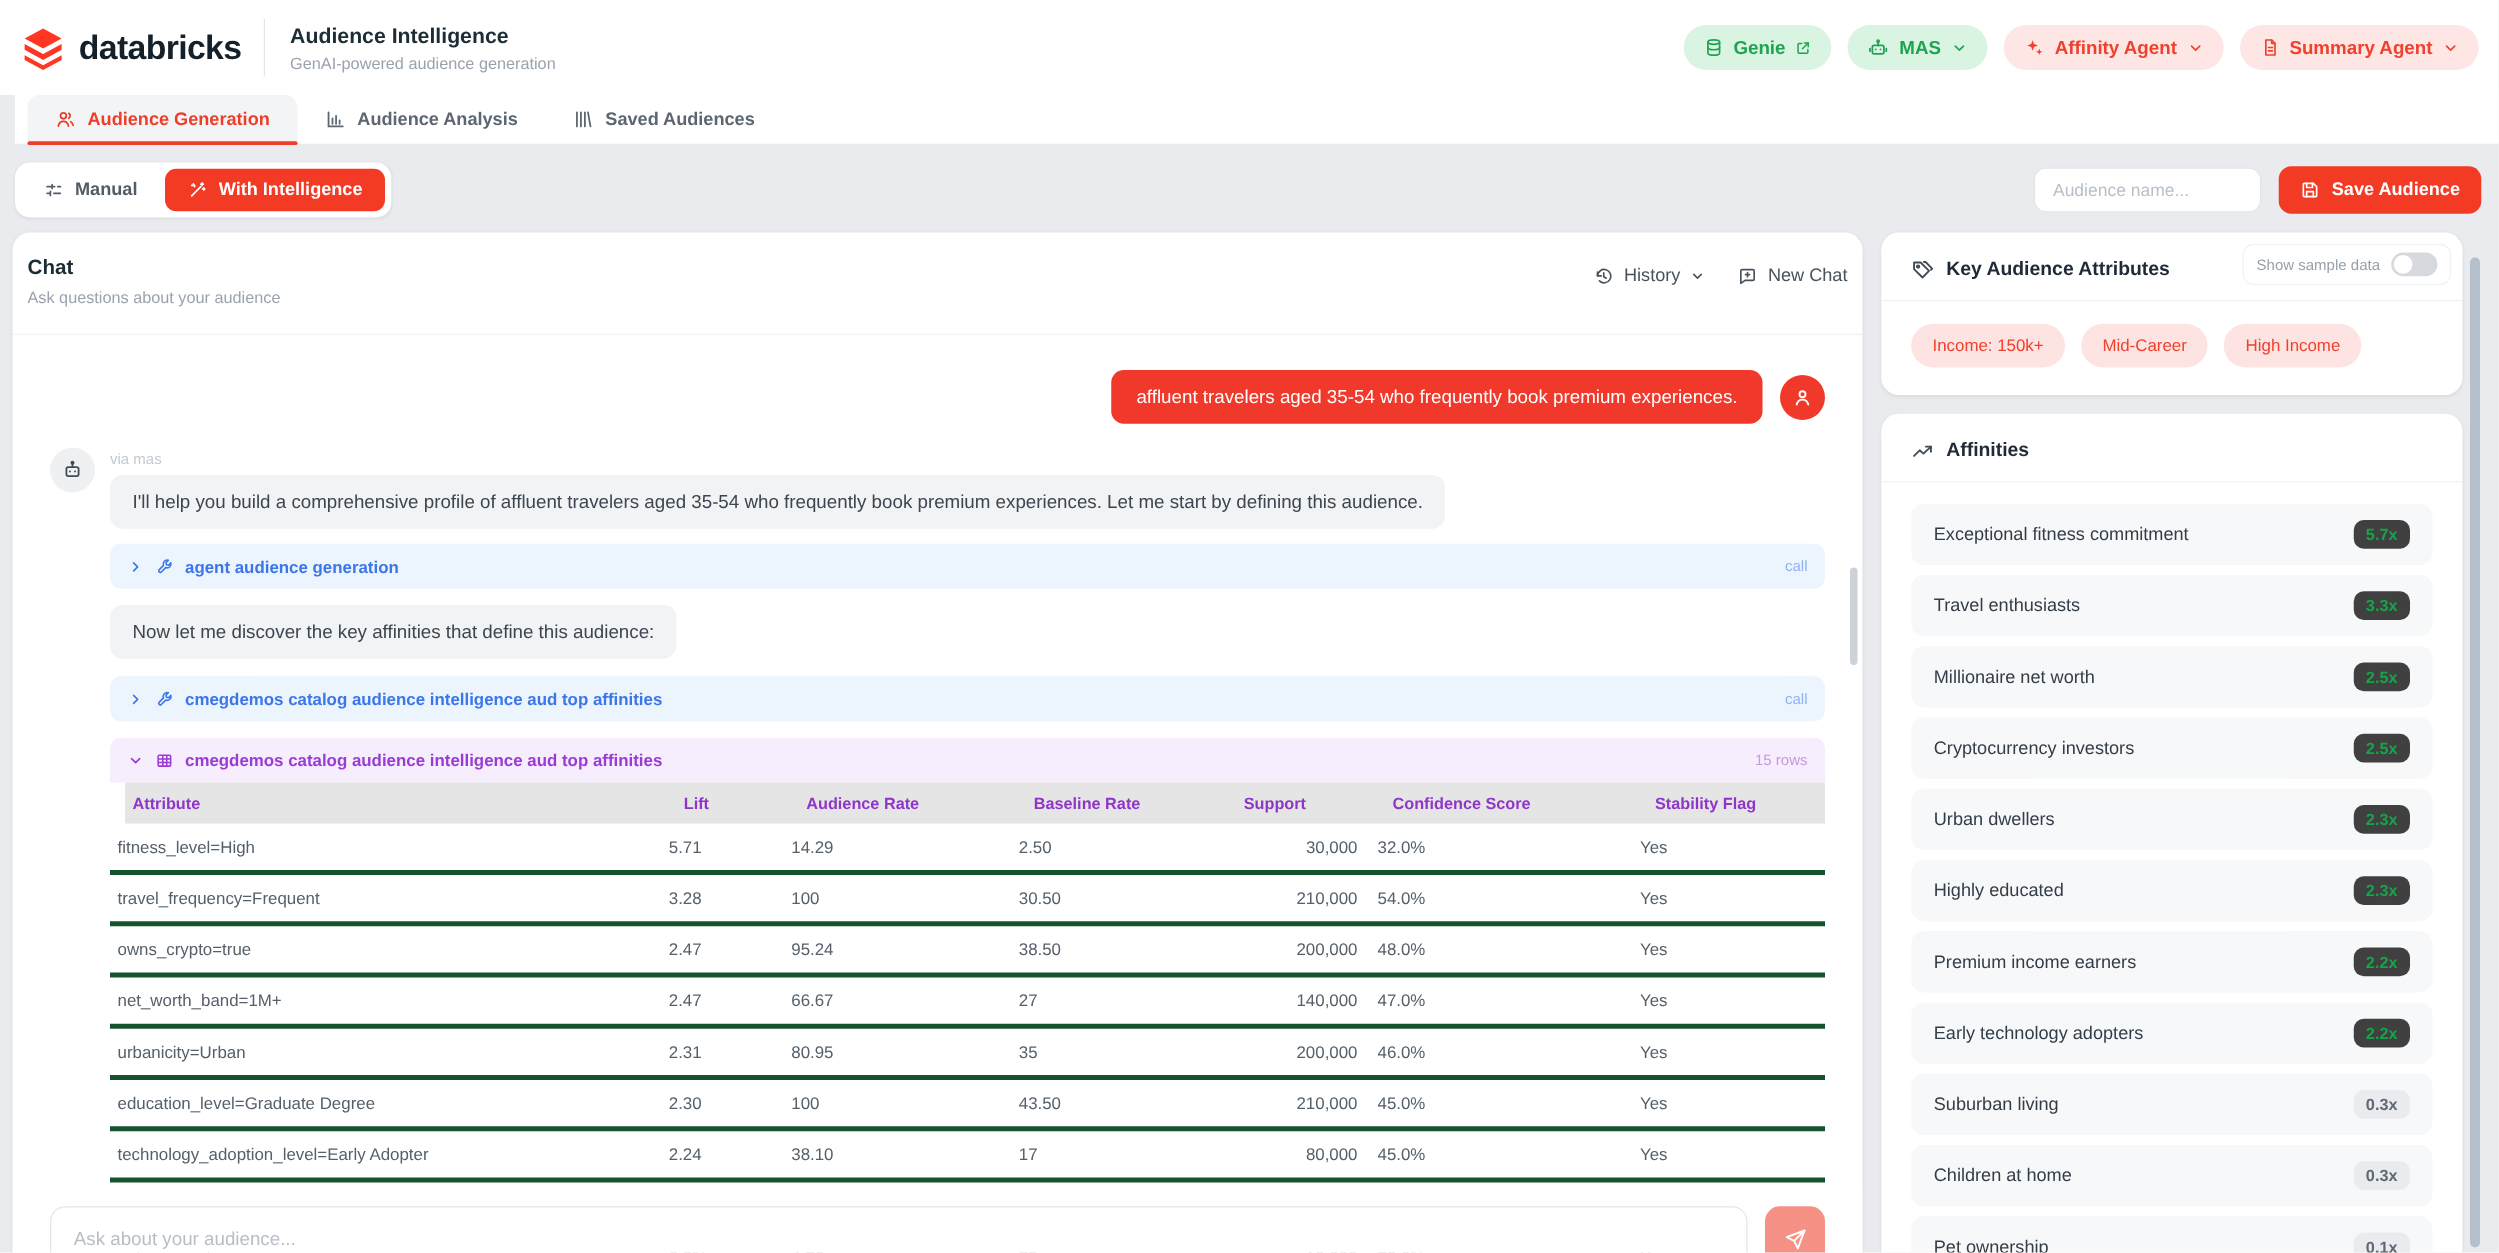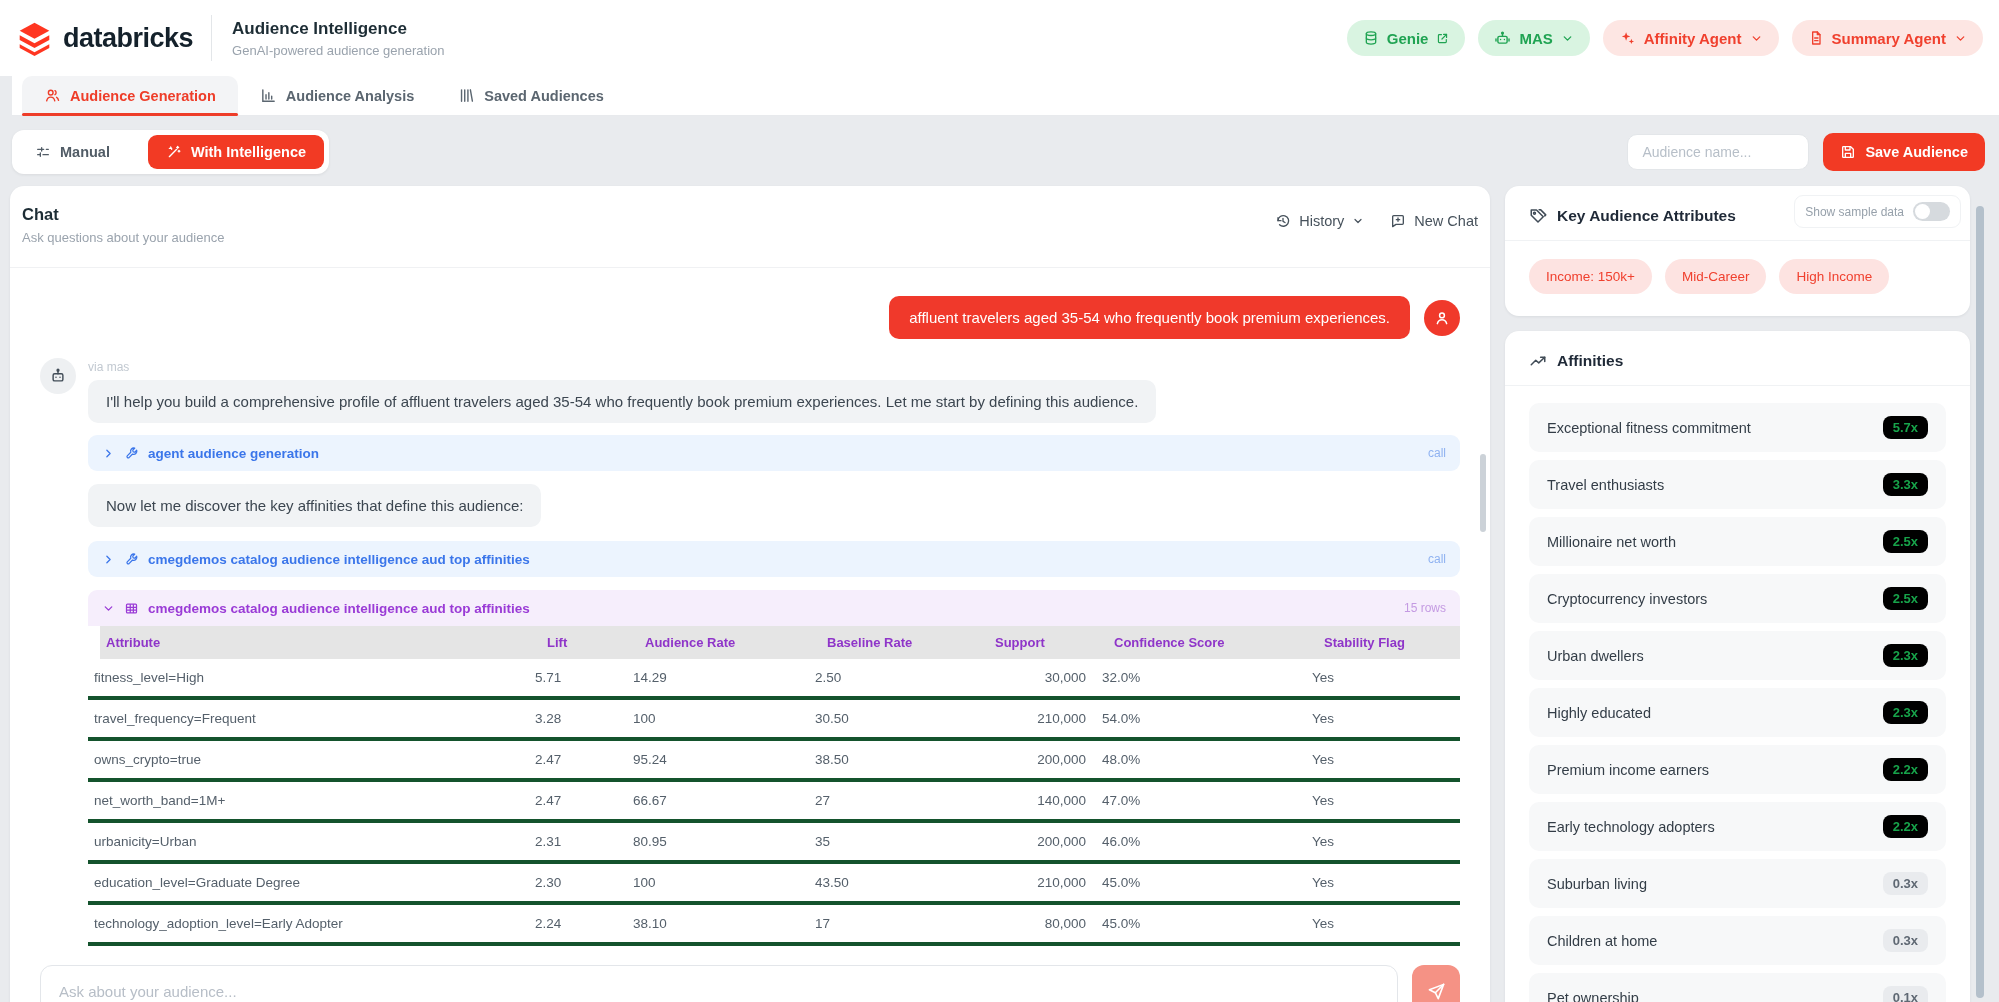--- a/index.html
+++ b/index.html
@@ -21,21 +21,21 @@
   .pill-btn.red   { background:#fde6e3; color:#f0402e; }
 
   
   .tabs { position:absolute; top:76px; left:12px; width:100%; height:40px; background:#fff; border-bottom:1px solid #e8eaed; display:flex; align-items:stretch; padding:0 10px; }
   .tab { position:relative; display:flex; align-items:center; gap:9px; padding:0 22px; font-size:14.5px; font-weight:bold; color:#5b6670; cursor:pointer; }
   .tab.active { color:#ee3d29; background:#f3f4f6; border-radius:10px 10px 0 0; }
   .tab.active::after { content:""; position:absolute; left:0; right:0; bottom:-1px; height:3px; background:#ee3d29; border-radius:2px; }
 
   
   .toolbar { position:absolute; top:130px; left:12px; right:14px; display:flex; align-items:center; justify-content:space-between; }
-  .mode-card { background:#fff; border-radius:12px; padding:5px; display:flex; align-items:center; gap:20px; box-shadow:0 1px 3px rgba(20,33,43,.08);justify-content:space-between; }
+  .mode-card { background:#fff; border-radius:12px; padding:5px; display:flex; align-items:center; gap:4px; box-shadow:0 1px 3px rgba(20,33,43,.08);justify-content:space-between; }
   .mode-btn { display:flex; align-items:center; gap:9px; height:34px; padding:0 18px; border:none; border-radius:9px; font-size:14.5px; font-weight:bold; background:transparent; color:#515c66; cursor:pointer; font-family:inherit; }
   .mode-btn.active { background:#f23a24; color:#fff; }
   .toolbar-right { display:flex; align-items:center; gap:14px; }
   .name-input { width:182px; height:36px; border:1px solid #e3e6e9; border-radius:10px; background:#fff; padding:0 14px; font-size:14px; color:#3c4650; font-family:inherit; }
   .name-input::placeholder { color:#b7bfc8; }
   .save-btn { display:flex; align-items:center; gap:9px; height:38px; padding:0 17px; border:none; border-radius:10px; background:#f23a24; color:#fff; font-size:14.5px; font-weight:bold; cursor:pointer; font-family:inherit; }
 
   
   .main { position:absolute; top:186px; left:10px; right:14px; display:flex; gap:15px; }
   .chat-card { position:relative; width:1480px; height:850px; background:#fff; border-radius:14px; box-shadow:0 1px 3px rgba(20,33,43,.07); overflow:hidden; }
@@ -92,21 +92,21 @@
   .sample-box { position:absolute; top:9px; right:9px; background:#fff; border:1px solid #f0f2f4; border-radius:9px; padding:6px 10px; display:flex; align-items:center; gap:9px; }
   .sample-label { font-size:12px; color:#97a1ab; }
   .toggle { width:37px; height:19px; border-radius:999px; background:#d6dade; position:relative; cursor:pointer; }
   .toggle .knob { position:absolute; left:2px; top:2px; width:15px; height:15px; border-radius:50%; background:#fff; }
   .pills-row { display:flex; gap:13px; padding:18px 24px 22px; flex-wrap:wrap; }
   .attr-pill { background:#fde3e1; color:#f0402e; font-size:13.5px; padding:10px 17px; border-radius:999px; }
   .aff-list { padding:17px 24px 22px; display:flex; flex-direction:column; gap:8px; }
   .aff-item { display:flex; align-items:center; justify-content:space-between; background:#f7f8f9; border-radius:10px; padding:13px 18px; cursor:pointer; }
   .aff-label { font-size:14.5px; color:#333d47; }
   .aff-badge { font-size:13px; font-weight:bold; padding:4px 10px; border-radius:8px; }
-  .aff-badge[data-tone="green"] { background:#000000; color:#17a34a; }
+  .aff-badge[data-tone="green"] { background:#404040; color:#17a34a; }
   .aff-badge[data-tone="gray"]  { background:#e9ebee; color:#5f6873; }
 
   
   .chat-scrollbar { position:absolute; right:4px; top:268px; width:6px; height:78px; border-radius:3px; background:#ccd2d8; }
   .page-scrollbar { position:absolute; left:1976px; top:206px; width:8px; height:792px; border-radius:4px; background:#b4c0cb; }
 </style>
 </head>
 <body>
 
 <header class="topbar">

